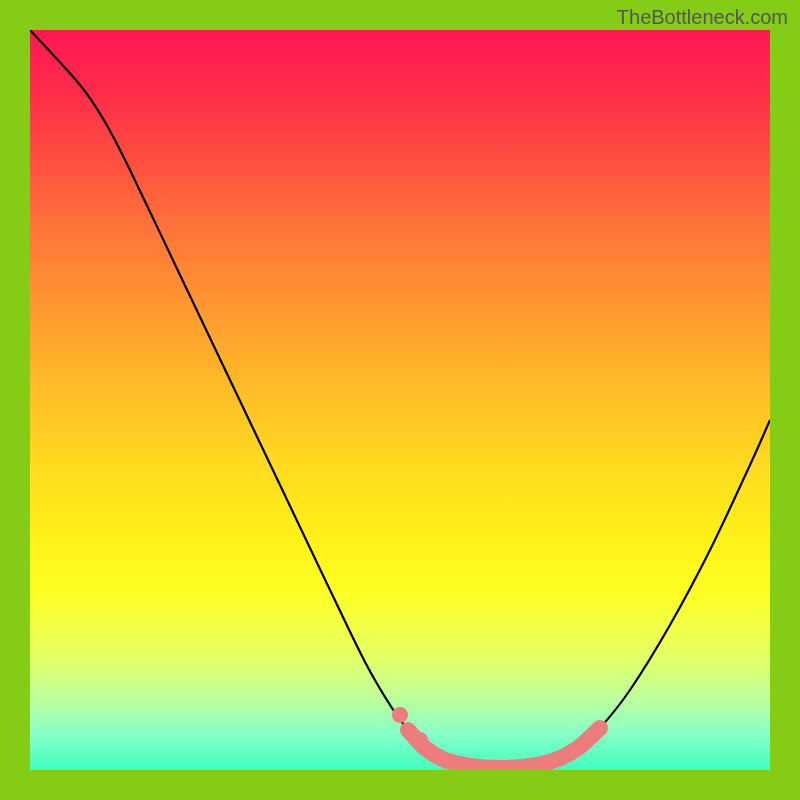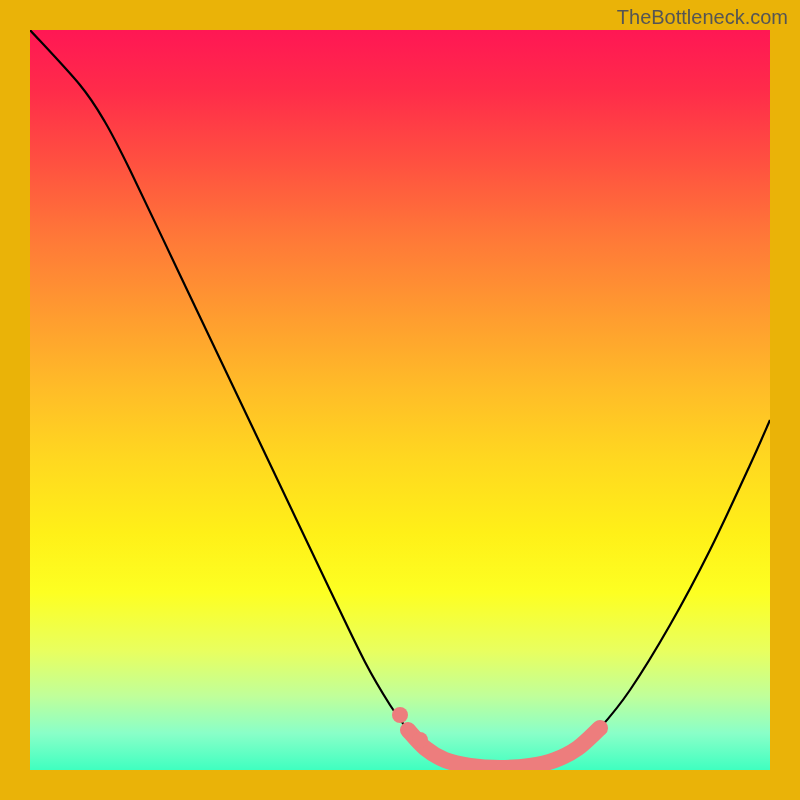--- a/index.html
+++ b/index.html
@@ -8,21 +8,21 @@
     background: #000;
     width: 800px;
     height: 800px;
     overflow: hidden;
     font-family: Arial, sans-serif;
   }
   .container {
     position: relative;
     width: 800px;
     height: 800px;
-    background: #eab308;
+    background: #84cc16;
   }
   .plot-area {
     position: absolute;
     left: 30px;
     top: 30px;
     width: 740px;
     height: 740px;
     background: linear-gradient(to bottom,
       #ff1754 0%,
       #ff2b4a 8%,

